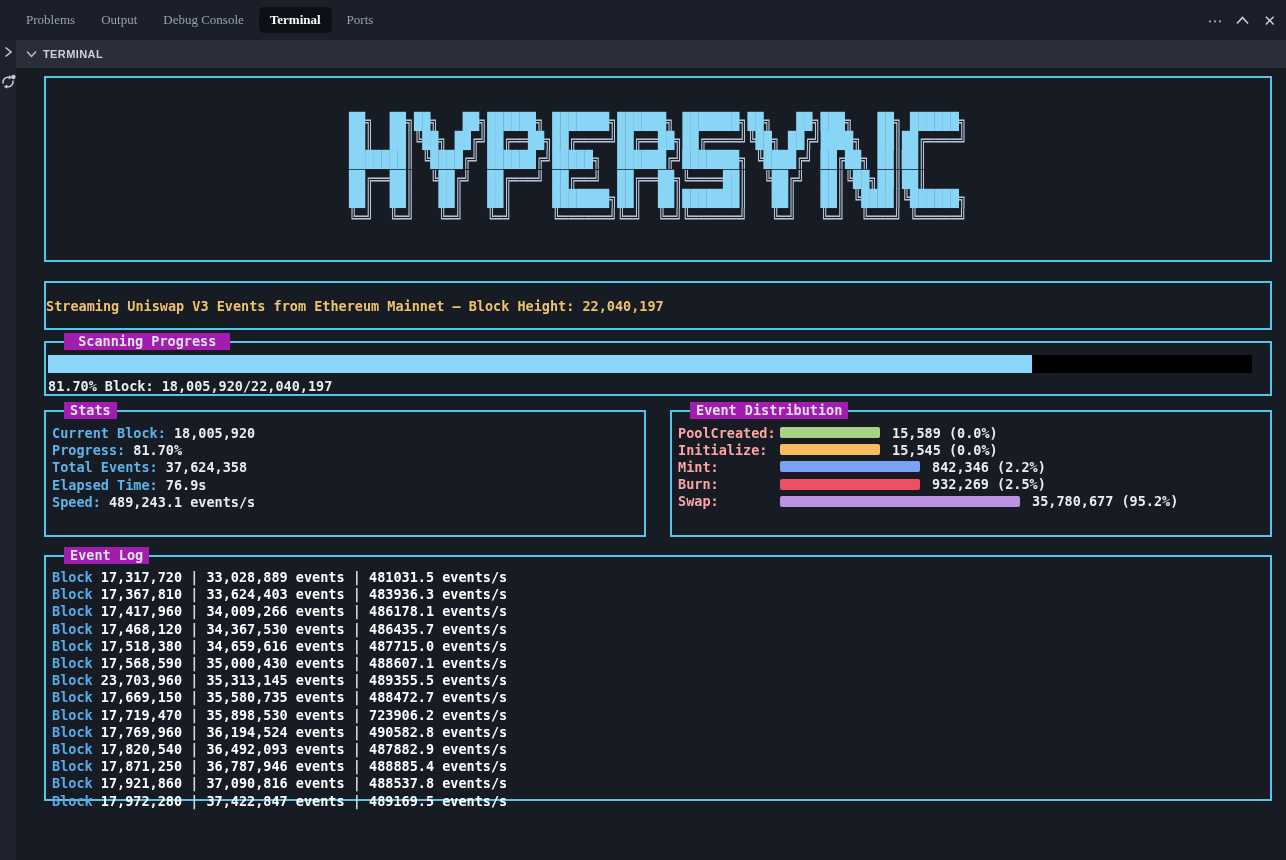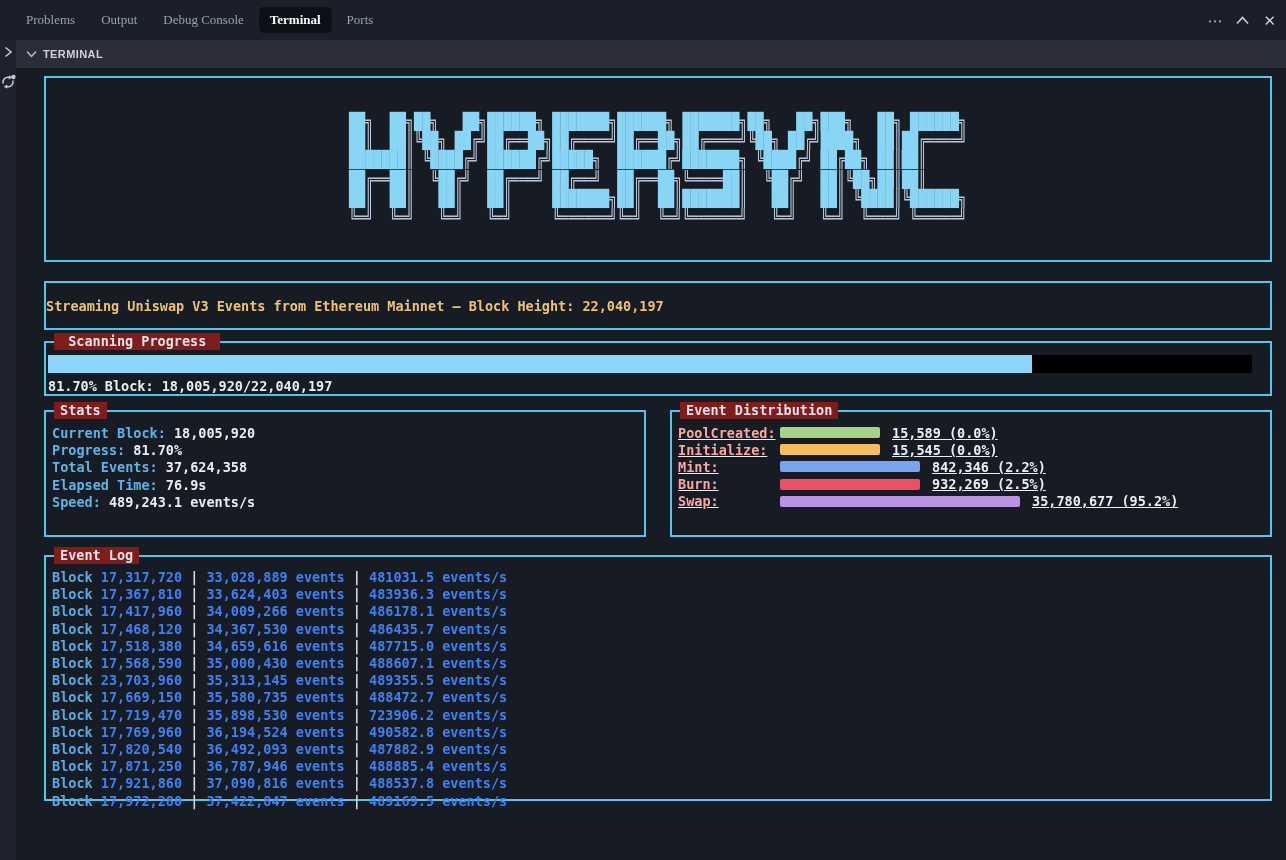--- a/index.html
+++ b/index.html
@@ -27,21 +27,21 @@
   .term-header { height:28px; background:#2a2e39; display:flex; align-items:center;
                  padding-left:10px; color:#ccd1da; font-size:11px; font-weight:700;
                  letter-spacing:.4px; gap:6px; }
   .term-header .chev { color:#b9bec9; display:flex; }
 
   
   .term { flex:1; background:#171b24; padding:8px 14px 0 28px;
           font-family:"DejaVu Sans Mono", monospace; font-weight:700;
           font-size:13.5px; color:#e9edf2; }
   .box { border:2px solid #56c3ed; position:relative; }
-  .box-title { position:absolute; top:-10px; left:8px; background:#7f1d1d;
+  .box-title { position:absolute; top:-10px; left:18px; background:#a21caf;
                padding:0 6px; color:#dde3ea; font-size:13.5px; font-weight:600;
                line-height:17px; white-space:pre; }
 
   .banner-box { height:186px; margin-bottom:19px; display:flex;
                 align-items:center; justify-content:center; }
   .banner-art { font-size:13.5px; line-height:16px; color:#b6c4d6;
                 transform:scaleY(1.2); white-space:pre; font-weight:400; }
   .banner-art .blk { color:#88d5f6; }
 
   .subtitle-box { height:49px; margin-bottom:11px; display:flex;
@@ -49,34 +49,34 @@
   .subtitle { color:#efc36d; }
 
   .progress-box { height:55px; margin-bottom:14px; padding:12px 18px 0 2px; }
   .pbar { height:18px; background:#000000; }
   .pfill { height:100%; background:#8bd6f8; }
   .ptext { padding-left:0; margin-top:5px; line-height:17px; color:#e9edf2; }
   .ptext .detail { margin-left:8px; }
 
   .two-col { display:flex; gap:24px; margin-bottom:18px; }
   .stats-box  { width:602px; height:127px; padding:13px 8px 0 6px; }
-  .dist-box   { width:602px; height:127px; padding:12px 10px 0 6px;text-decoration:underline; }
+  .dist-box   { width:602px; height:127px; padding:12px 10px 0 6px; }
   .stat-row { line-height:17.2px; white-space:pre; }
   .lblue { color:#5db4ea; }
   .wval  { color:#e9edf2; }
 
   .dist-row { display:flex; align-items:center; height:17.2px; }
   .dist-lbl { width:102px; color:#fca5a5; flex:none; }
   .dist-bar { height:11px; border-radius:2px; flex:none; }
   .dist-val { margin-left:12px; color:#e9edf2; white-space:pre; }
 
   .log-box { height:246px; padding:12px 8px 0 6px; }
   .log-row { line-height:17.2px; white-space:pre; }
   .log-row .b { color:#55ace8; }
-  .log-row .g { color:#3b82f6; }
+  .log-row .g { color:#ffffff; }
   .log-row .w { color:#d6dde4; }
 </style>
 </head>
 <body>
 
 <div class="tabbar">
   <button class="ptab">Problems</button>
   <button class="ptab">Output</button>
   <button class="ptab">Debug Console</button>
   <button class="ptab active">Terminal</button>

